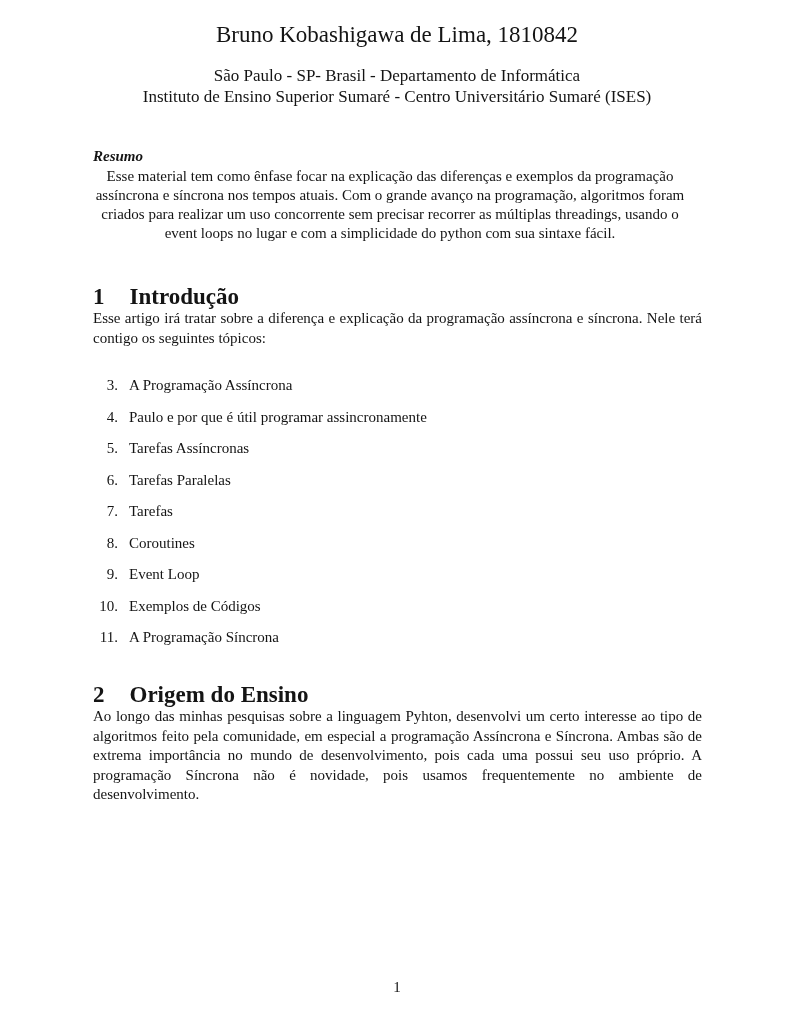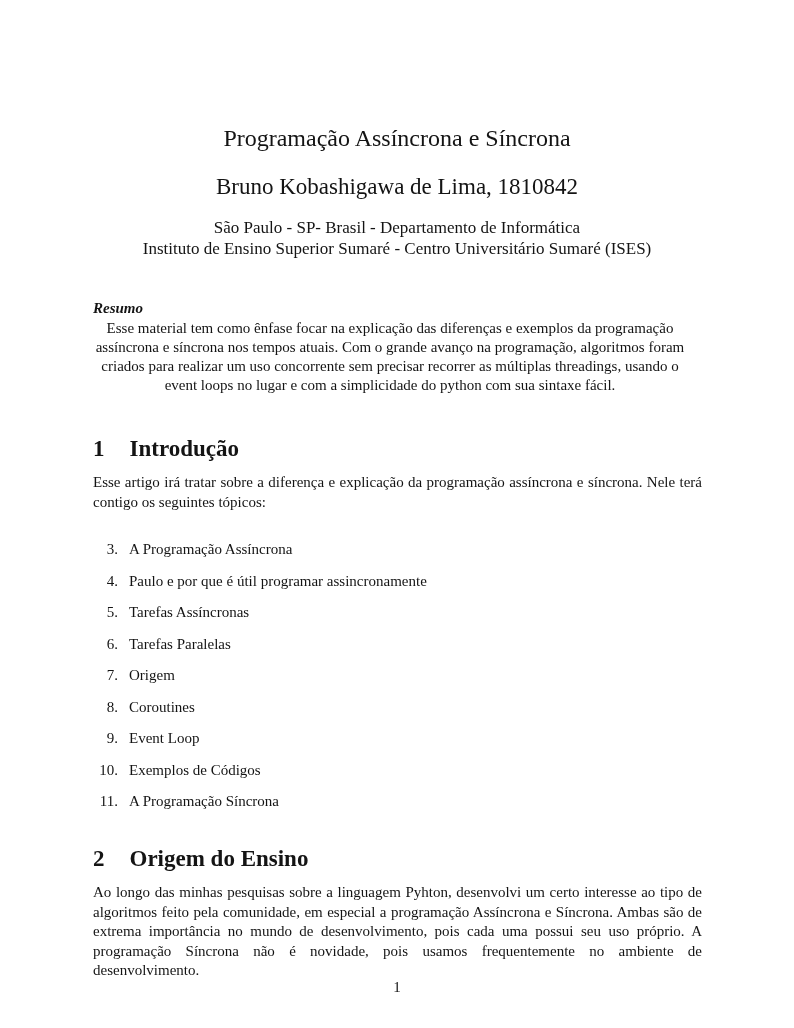--- a/index.html
+++ b/index.html
@@ -58,21 +58,21 @@
     font-weight: bold;
     line-height: 24px;
   }
   .section-heading .sec-num {
     display: inline-block;
     margin-right: 25px;
   }
   .sec1-heading { margin-top: 42px; }
   .sec2-heading { margin-top: 36px; }
   .para {
-    margin-top: 12px;
+    margin-top: 0;
     font-size: 15px;
     line-height: 19.5px;
     text-align: justify;
     width: 609px;
   }
   .topics {
     margin-top: 28px;
   }
   .topic-row {
     display: flex;
@@ -96,21 +96,20 @@
     text-align: center;
     font-size: 15px;
   }
 </style>
 </head>
 <body>
 
 <div class="page">
   <div class="content">
 
-    <div class="title">Programação Assíncrona e Síncrona</div>
 
     <div class="author">Bruno Kobashigawa de Lima, 1810842</div>
 
     <div class="affiliation">
       <div>São Paulo - SP- Brasil - Departamento de Informática</div>
       <div>Instituto de Ensino Superior Sumaré - Centro Universitário Sumaré (ISES)</div>
     </div>
 
     <div class="abstract">
       <div class="abstract-heading">Resumo</div>
@@ -135,21 +134,21 @@
       <div class="topic-row">
         <span class="topic-num">5.</span>
         <span class="topic-label">Tarefas Assíncronas</span>
       </div>
       <div class="topic-row">
         <span class="topic-num">6.</span>
         <span class="topic-label">Tarefas Paralelas</span>
       </div>
       <div class="topic-row">
         <span class="topic-num">7.</span>
-        <span class="topic-label">Origem</span>
+        <span class="topic-label">Tarefas</span>
       </div>
       <div class="topic-row">
         <span class="topic-num">8.</span>
         <span class="topic-label">Coroutines</span>
       </div>
       <div class="topic-row">
         <span class="topic-num">9.</span>
         <span class="topic-label">Event Loop</span>
       </div>
       <div class="topic-row">

